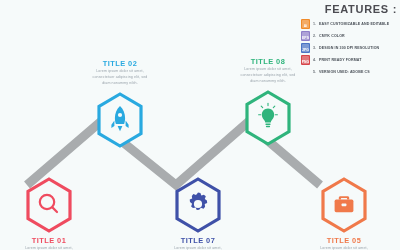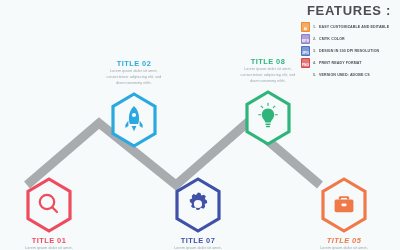--- a/index.html
+++ b/index.html
@@ -23,35 +23,35 @@
     font-size:7.4px;font-weight:bold;letter-spacing:.45px;
     margin:3px 0 2px;line-height:1;
   }
   .desc{
     font-size:3.6px;line-height:1.62;color:#9aa3ab;
     width:60px;margin:0 auto;letter-spacing:.12px;
   }
 
   
   #node1{left:-3px;top:176px;}
-  #node2{left:82px;top:60px;}
+  #node2{left:68px;top:60px;}
   #node3{left:146px;top:176px;}
   #node4{left:216px;top:58px;}
   #node5{left:292px;top:176px;}
 
   
   .node.up .ttl{margin:0 0 2px;}
   .node.up .hexwrap{margin-top:4px;}
 
   
   #features{
     position:absolute;right:3px;top:1px;width:96px;
   }
   .feat-head{
-    text-align:center;font-size:13px;font-weight:bold;
+    text-align:right;font-size:11px;font-weight:bold;
     color:#4c4c52;letter-spacing:.7px;margin:2px 0 3px;
   }
   .feat-row{display:flex;align-items:center;height:11px;margin-bottom:1px;}
   .badge{
     width:9px;height:10px;border-radius:1px;flex:0 0 9px;margin-right:3px;
     position:relative;
   }
   .badge .bl{
     position:absolute;left:1px;top:1px;width:7px;height:8px;
     background:rgba(255,255,255,.28);border-radius:1px;
@@ -143,21 +143,21 @@
     <div class="hexwrap">
       <svg width="52" height="58" viewBox="0 0 52 58">
         <polygon points="26,3 47,15.5 47,42.5 26,55 5,42.5 5,15.5" fill="#f6fafa" stroke="#f0794a" stroke-width="3.2"></polygon>
         <g fill="#f0794a">
           <path d="M22.4 20.2h7.2c.9 0 1.6.7 1.6 1.6v1.8h-2.1v-1.1a.5.5 0 0 0-.5-.5h-5.2a.5.5 0 0 0-.5.5v1.1h-2.1v-1.8c0-.9.7-1.6 1.6-1.6z"></path>
           <rect x="16.6" y="23.6" width="18.8" height="12.6" rx="1.6"></rect>
           <rect x="23.6" y="27.6" width="4.8" height="2.6" rx=".7" fill="#f6fafa"></rect>
         </g>
       </svg>
     </div>
-    <div class="ttl" style="color: rgb(240, 121, 74); font-style: italic;">TITLE 05</div>
+    <div class="ttl" style="color: rgb(240, 121, 74);">TITLE 05</div>
     <div class="desc">Lorem ipsum dolor sit amet, consectetuer adipiscing elit, sed diam nonummy nibh.</div>
   </div>
 
   <div id="features">
     <div class="feat-head">FEATURES :</div>
     <div id="feat-list">
         <div class="feat-row">
           <div class="badge" style="background: rgb(240, 139, 42);">
             <div class="bl"></div>
             <span>Ai</span>

